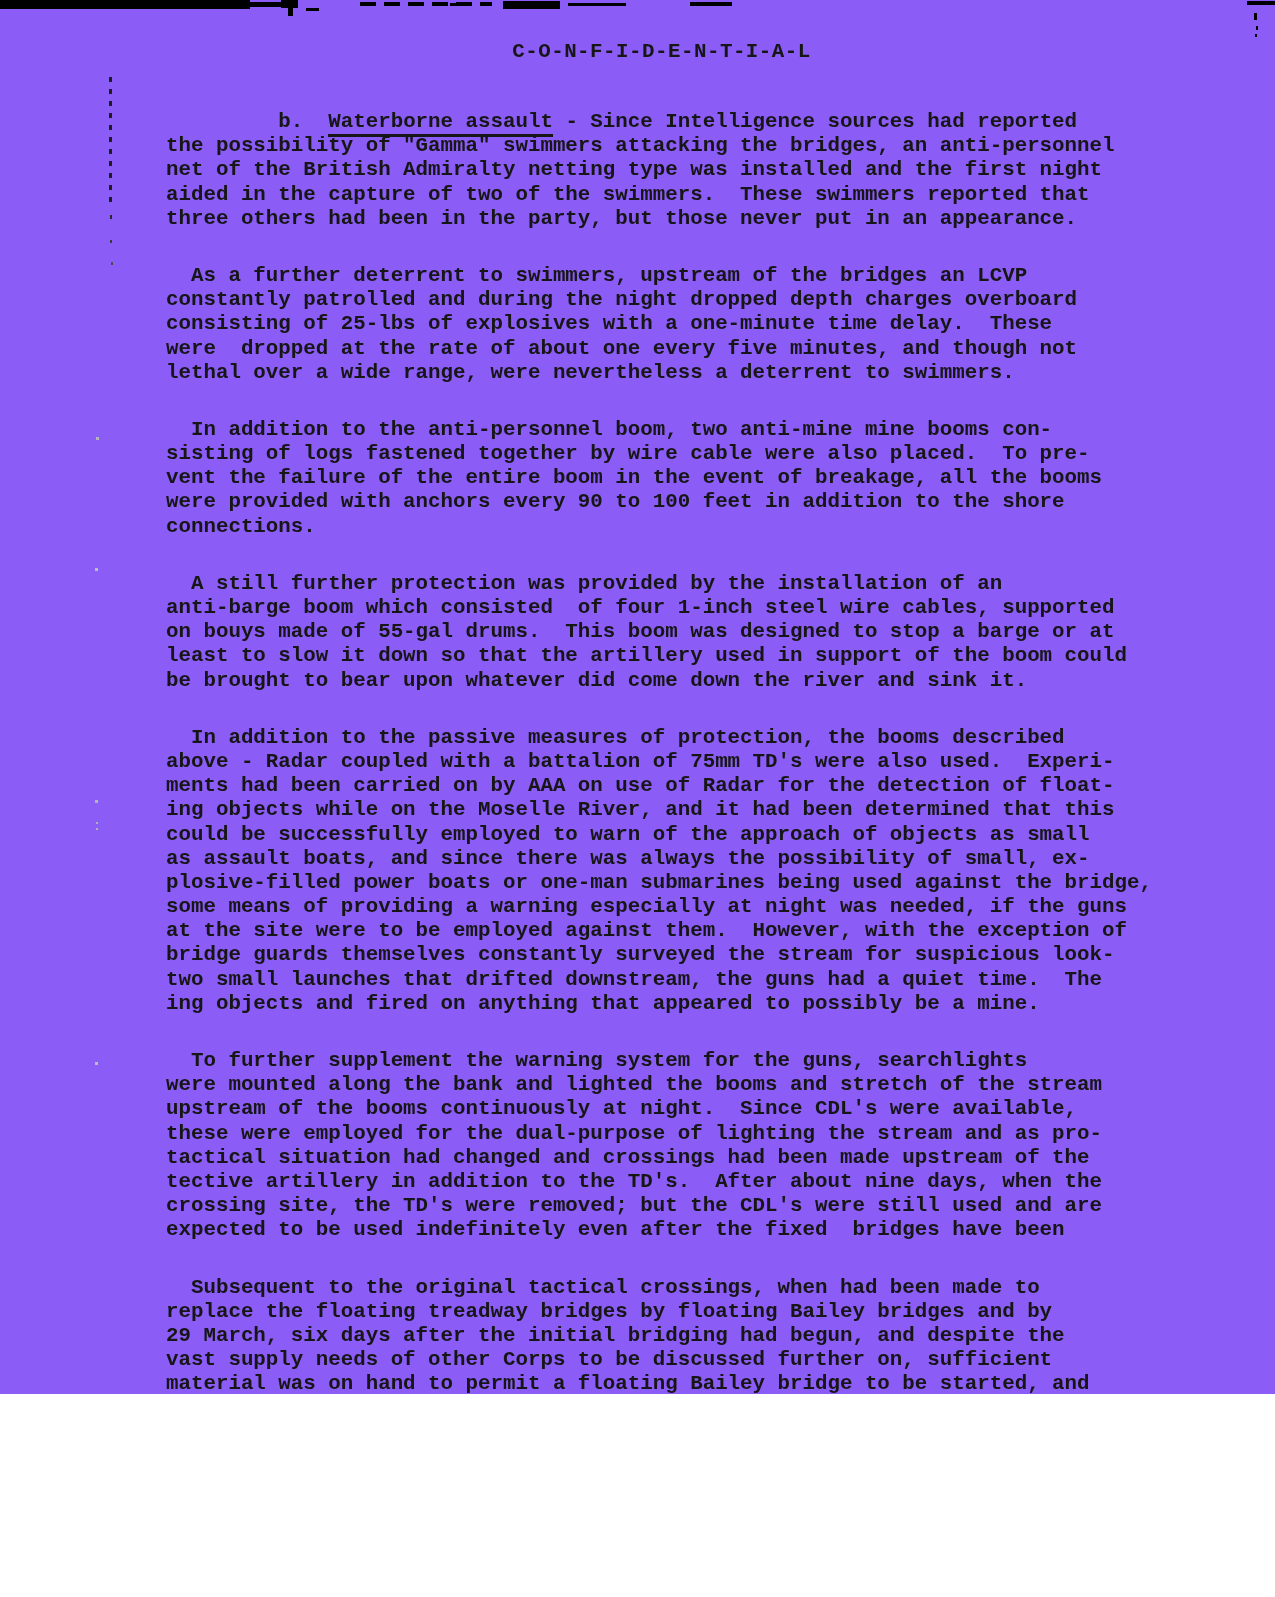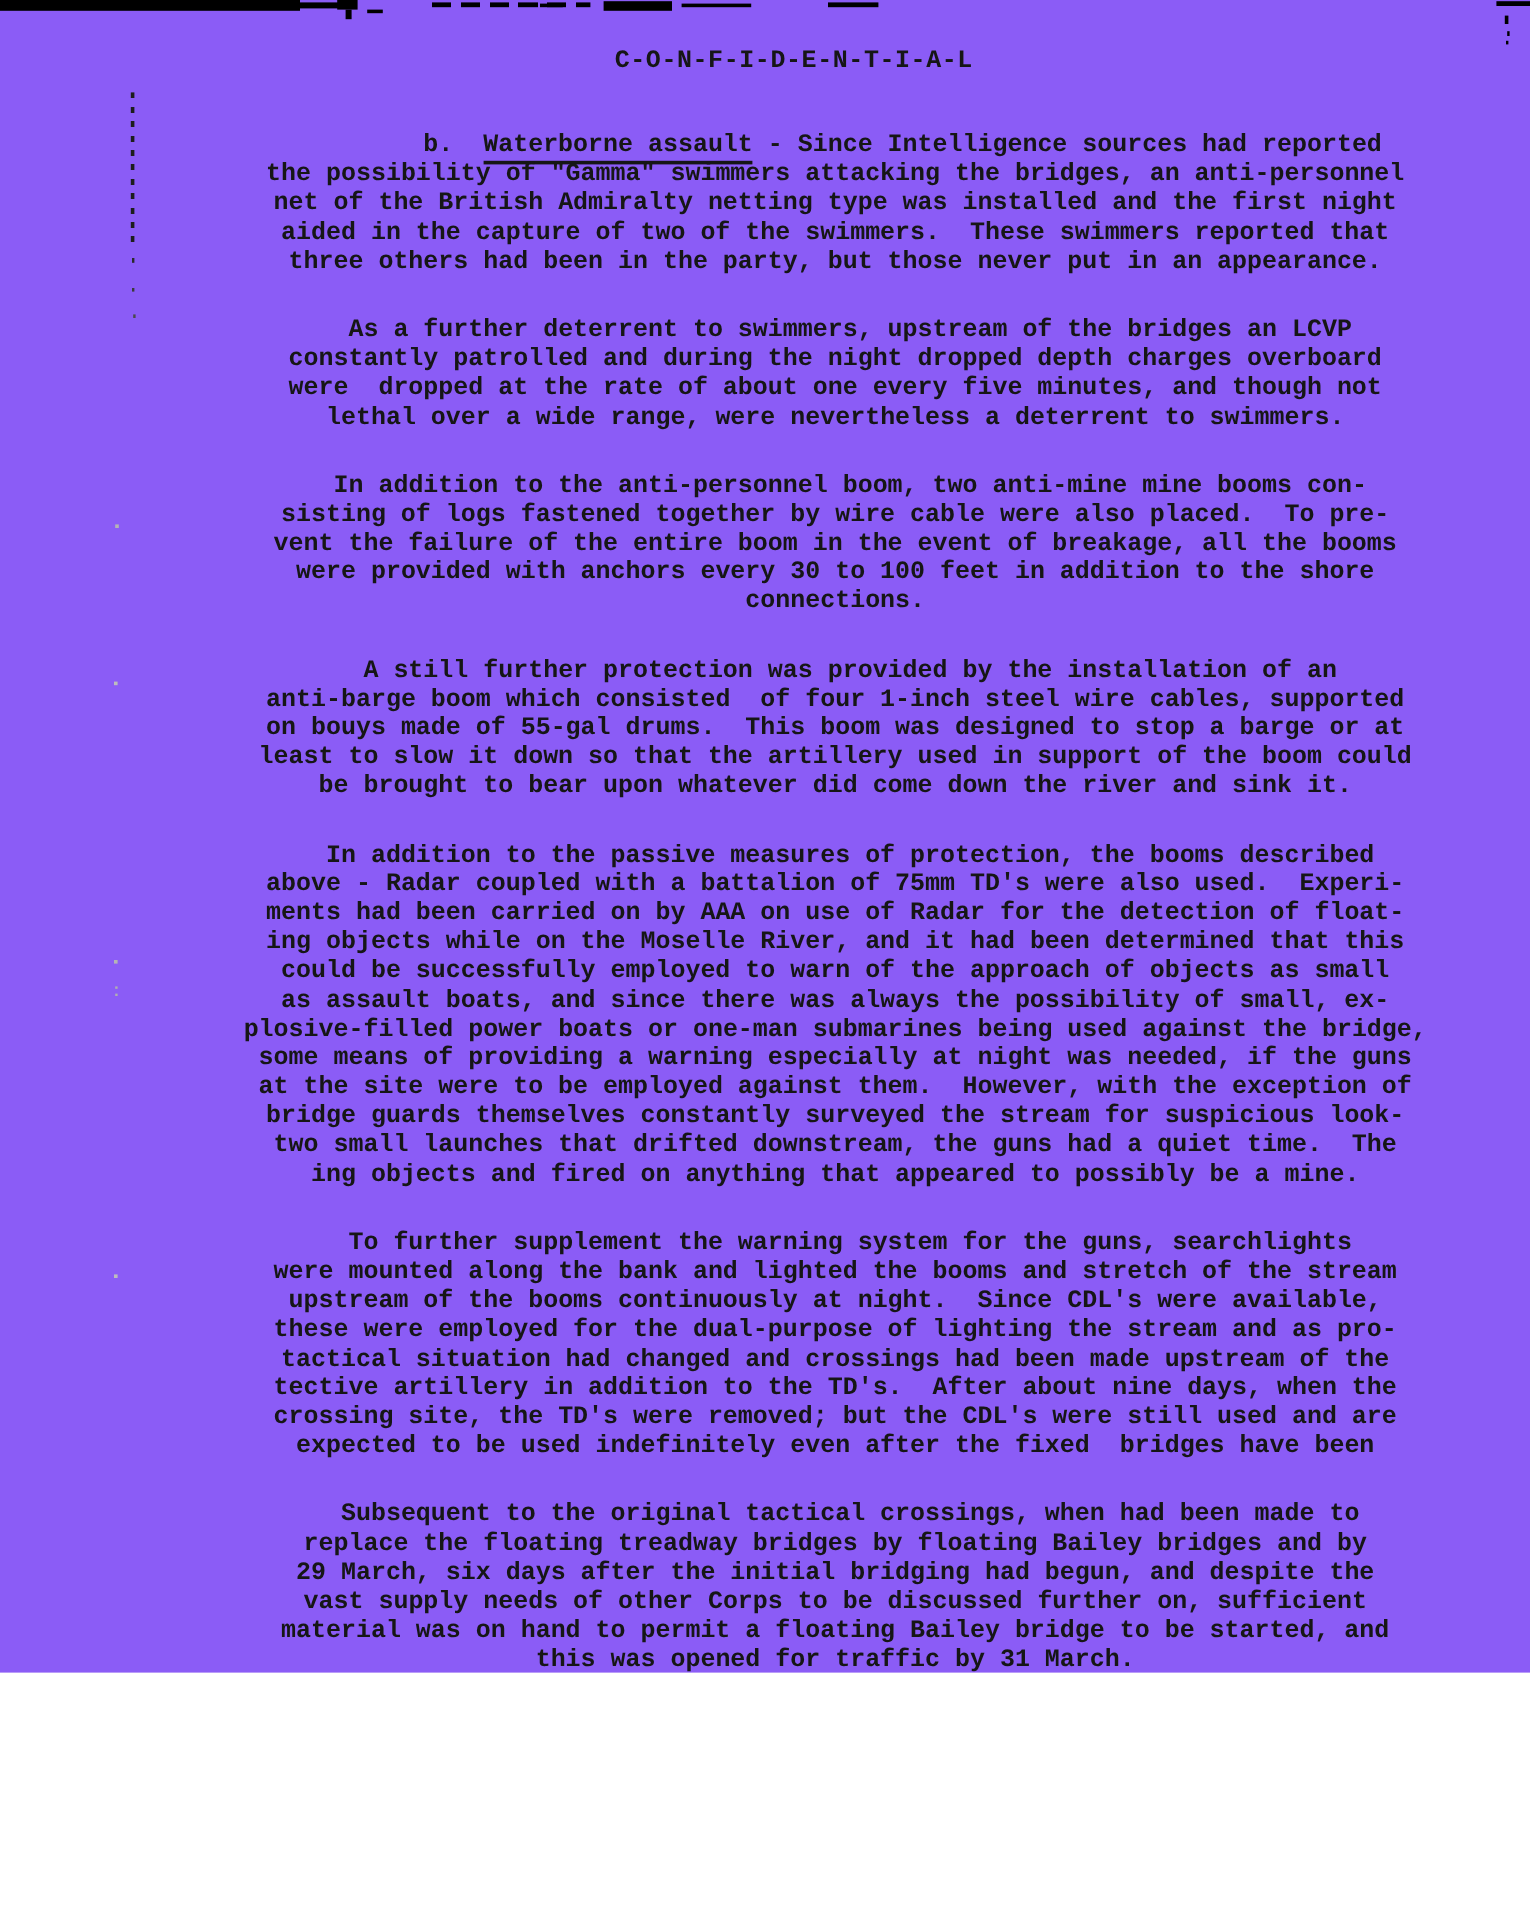--- a/index.html
+++ b/index.html
@@ -29,21 +29,20 @@
     left: 166px;
     top: 110px;
     width: 1060px;
   }
   .paragraph { margin: 0 0 33px 0; }
   .line {
     white-space: pre;
     font-size: 20.8px;
     line-height: 24.2px;
     height: 24.2px;
-    text-align: center;
   }
   .underlined {
     border-bottom: 3px solid #161616;
     padding-bottom: 1px;
   }
   .page-number {
     position: absolute;
     top: 1480px;
     left: 612px;
     font-size: 17px;
@@ -124,28 +123,29 @@
       <div class="paragraph">
         <div class="line">         b.  <span class="underlined">Waterborne assault</span> - Since Intelligence sources had reported</div>
         <div class="line">the possibility of "Gamma" swimmers attacking the bridges, an anti-personnel</div>
         <div class="line">net of the British Admiralty netting type was installed and the first night</div>
         <div class="line">aided in the capture of two of the swimmers.  These swimmers reported that</div>
         <div class="line">three others had been in the party, but those never put in an appearance.</div>
       </div>
       <div class="paragraph">
         <div class="line">  As a further deterrent to swimmers, upstream of the bridges an LCVP</div>
         <div class="line">constantly patrolled and during the night dropped depth charges overboard</div>
+        <div class="line">consisting of 25-lbs of explosives with a one-minute time delay.  These</div>
         <div class="line">were  dropped at the rate of about one every five minutes, and though not</div>
         <div class="line">lethal over a wide range, were nevertheless a deterrent to swimmers.</div>
       </div>
       <div class="paragraph">
         <div class="line">  In addition to the anti-personnel boom, two anti-mine mine booms con-</div>
         <div class="line">sisting of logs fastened together by wire cable were also placed.  To pre-</div>
         <div class="line">vent the failure of the entire boom in the event of breakage, all the booms</div>
-        <div class="line">were provided with anchors every 30 to 100 feet in addition to the shore</div>
+        <div class="line">were provided with anchors every 90 to 100 feet in addition to the shore</div>
         <div class="line">connections.</div>
       </div>
       <div class="paragraph">
         <div class="line">  A still further protection was provided by the installation of an</div>
         <div class="line">anti-barge boom which consisted  of four 1-inch steel wire cables, supported</div>
         <div class="line">on bouys made of 55-gal drums.  This boom was designed to stop a barge or at</div>
         <div class="line">least to slow it down so that the artillery used in support of the boom could</div>
         <div class="line">be brought to bear upon whatever did come down the river and sink it.</div>
       </div>
       <div class="paragraph">

